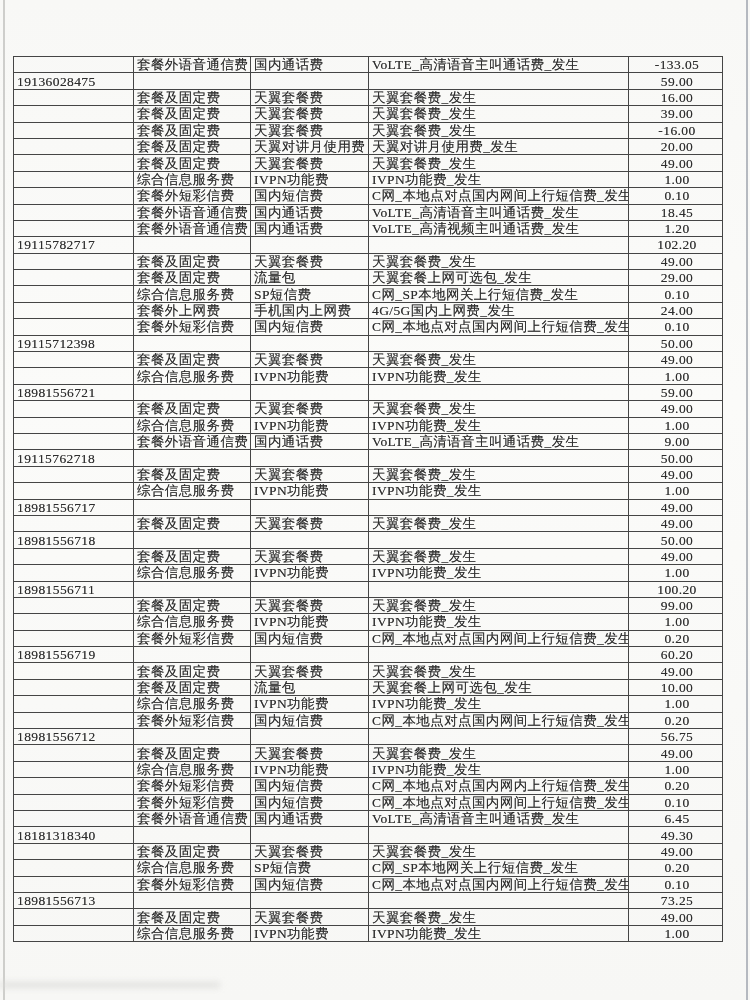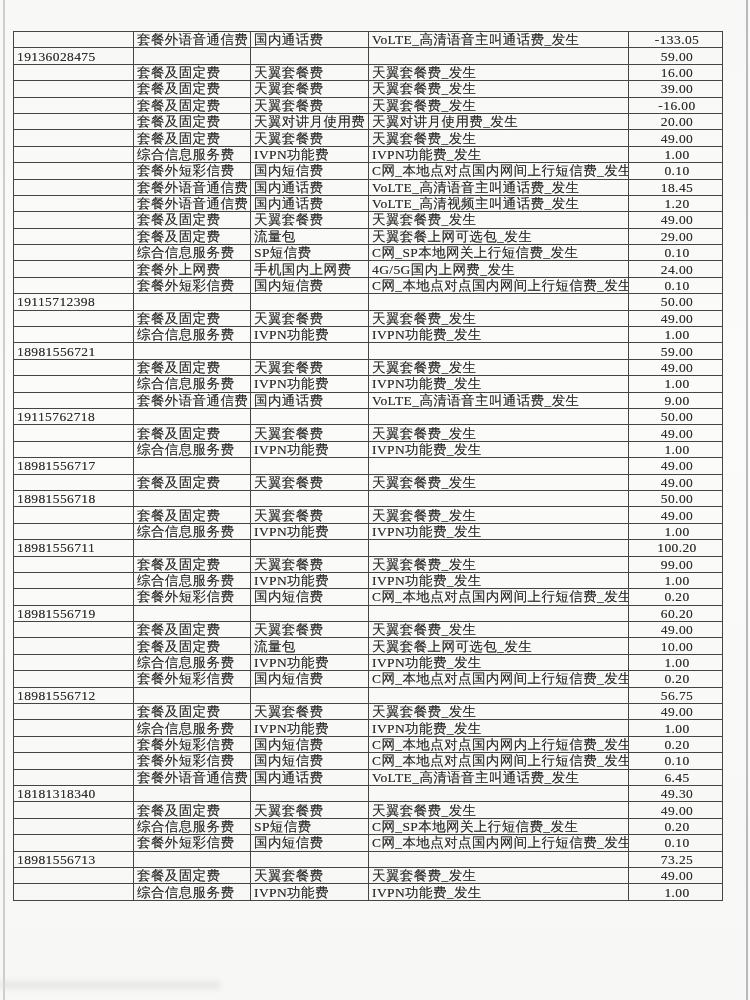--- a/index.html
+++ b/index.html
@@ -40,21 +40,21 @@
     bottom: 12px;
     width: 220px;
     height: 6px;
     background: #d9d9d6;
     filter: blur(3px);
     opacity: 0.7;
   }
   table.bill {
     position: absolute;
     left: 13px;
-    top: 31px;
+    top: 56px;
     width: 709px;
     border-collapse: collapse;
     table-layout: fixed;
   }
   table.bill td {
     border: 1.4px solid #454545;
     height: 15.4px;
     padding: 0 0 0 3px;
     font-size: 13.5px;
     line-height: 15px;
@@ -156,20 +156,27 @@
       <td class="c-amount">18.45</td>
     </tr>
         <tr>
       <td class="c-phone"></td>
       <td class="c-category">套餐外语音通信费</td>
       <td class="c-subcategory">国内通话费</td>
       <td class="c-description">VoLTE_高清视频主叫通话费_发生</td>
       <td class="c-amount">1.20</td>
     </tr>
         <tr>
+      <td class="c-phone">19115782717</td>
+      <td class="c-category"></td>
+      <td class="c-subcategory"></td>
+      <td class="c-description"></td>
+      <td class="c-amount">102.20</td>
+    </tr>
+        <tr>
       <td class="c-phone"></td>
       <td class="c-category">套餐及固定费</td>
       <td class="c-subcategory">天翼套餐费</td>
       <td class="c-description">天翼套餐费_发生</td>
       <td class="c-amount">49.00</td>
     </tr>
         <tr>
       <td class="c-phone"></td>
       <td class="c-category">套餐及固定费</td>
       <td class="c-subcategory">流量包</td>

